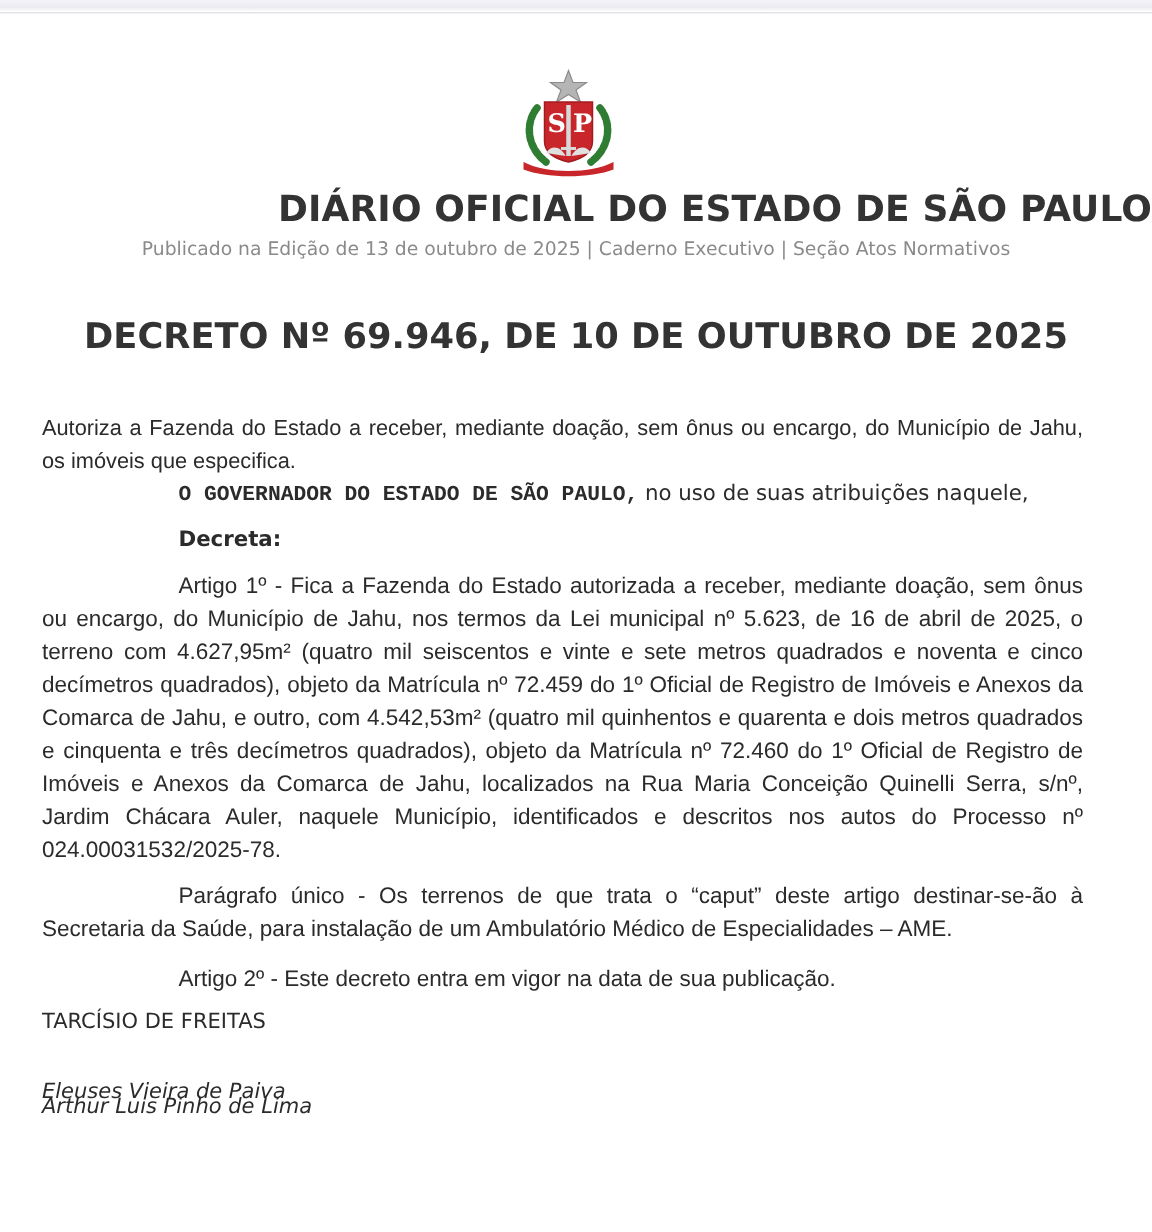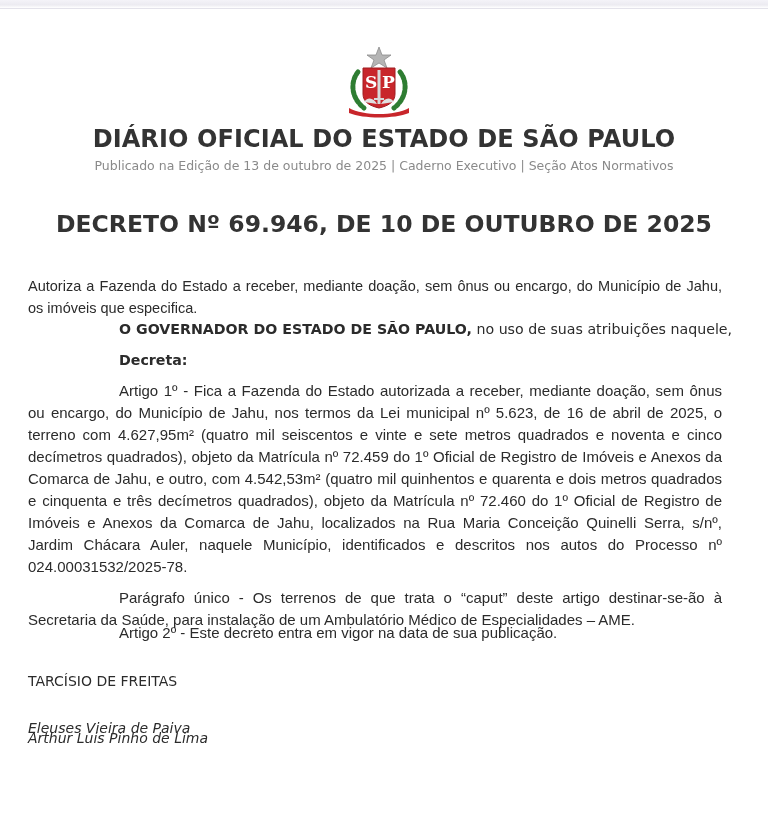--- a/index.html
+++ b/index.html
@@ -9,45 +9,45 @@
     font-family: "DejaVu Sans", sans-serif;
     position: relative;
   }
   .topbar {
     position: absolute; left: 0; top: 0; width: 768px; height: 8px;
     background: linear-gradient(#f4f3f8, #ecebf1 60%, #ffffff);
     border-bottom: 1px solid #e3e2ea;
   }
   .emblem { position: absolute; left: 346px; top: 46px; width: 66px; height: 72px; }
   .title {
-    position: absolute; left: 0; width: 768px; top: 125px; text-align: center;
+    position: absolute; left: 0; width: 768px; top: 125px; text-align: right;
     font-weight: bold; font-size: 24px; color: #333333; letter-spacing: 0.1px;
   }
   .subtitle {
     position: absolute; left: 0; width: 768px; top: 158px; text-align: center;
     font-size: 12.5px; color: #8a8a8a;
   }
   .decree-title {
     position: absolute; left: 0; width: 768px; top: 210px; text-align: center;
     font-weight: bold; font-size: 23.5px; color: #333333;
   }
   .body-text {
     position: absolute; left: 28px; width: 694px;
     font-size: 14.2px; line-height: 22px; color: #2b2b2b;
     text-align: justify;
   }
   .narrow { font-family: "Liberation Sans", sans-serif; font-size: 15px; transform-origin: left top; }
   .indent { text-indent: 91px; }
   .ementa { top: 262px; font-size: 14.5px; margin-top: 13px; }
   .governor { top: 318px; left: 119px; width: 620px; text-align: left; }
-  .governor b { font-weight: bold; }
+  .governor b { font-weight: bold; font-family: Liberation Mono, monospace; }
   .decreta { top: 349px; left: 119px; width: 300px; font-weight: bold; text-align: left; }
   .art1 { top: 380px; }
   .paragrafo { top: 587px; }
-  .art2 { top: 622px; }
+  .art2 { top: 642px; }
   .sig { position: absolute; left: 28px; font-size: 14px; color: #2b2b2b; }
   .sig-gov { top: 673px; }
   .sig-1 { top: 709px; font-style: italic; margin-top: 21px; }
   .sig-2 { top: 720px; font-style: italic; }
 </style>
 </head>
 <body>
 
 <div class="topbar"></div>
 

